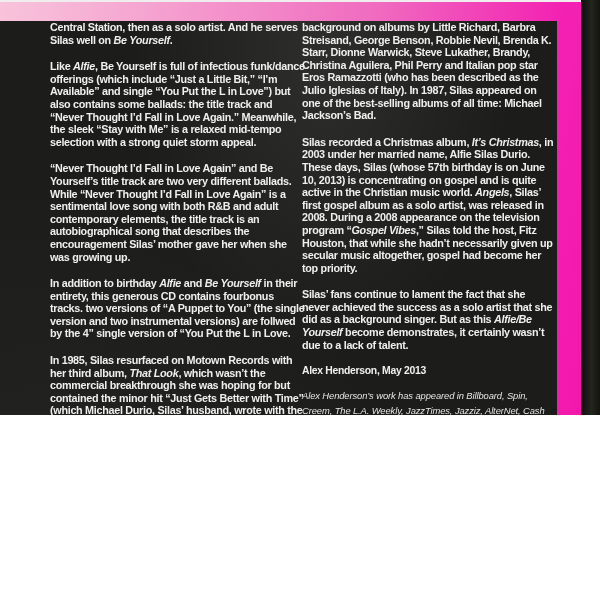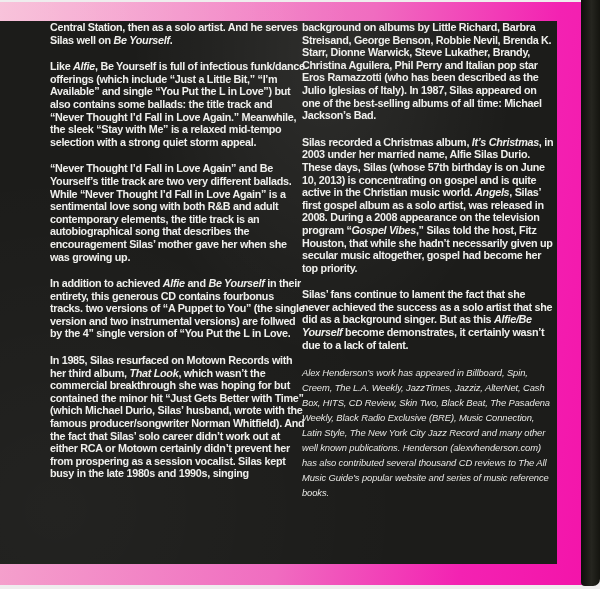--- a/index.html
+++ b/index.html
@@ -1,18 +1,18 @@
 <!DOCTYPE html>
 <html style="--outer-white: #efedee; --page-pink-light: #f6b2d0; --page-magenta: #f322b2; --panel-black: #1c1c1a; --edge-dark: #14140f; --text-white: #efefec;"><head>
 <meta charset="utf-8">
 <style>
   html,body{margin:0;padding:0;background:#fff;}
   .photo{
     position:relative;
-    width:600px;height:589px;
+    width:600px;height:415px;
     background:var(--outer-white,#efedee);
     overflow:hidden;
     font-family:"Liberation Sans",sans-serif;
   }
   
   .page{
     position:absolute;left:0;top:2px;width:582px;height:583px;
     background:linear-gradient(100deg,
       var(--page-pink-light,#f6b2d0) 0%,
       #f06cc0 55%,
@@ -60,22 +60,23 @@
 <body>
 
 <div class="photo">
   <div class="page"></div>
   <div class="spine"></div>
   <div class="panel"></div>
   <div class="col col-left">
       <p class="para"><span>Central Station, then as a solo artist. And he serves Silas well on </span><i>Be Yourself</i><span>.</span></p>
       <p class="para"><span>Like </span><i>Alfie</i><span>, Be Yourself is full of infectious funk/dance offerings (which include “Just a Little Bit,” “I’m Available” and single “You Put the L in Love”) but also contains some ballads: the title track and “Never Thought I’d Fall in Love Again.” Meanwhile, the sleek “Stay with Me” is a relaxed mid-tempo selection with a strong quiet storm appeal.</span></p>
       <p class="para"><span>“Never Thought I’d Fall in Love Again” and Be Yourself’s title track are two very different ballads. While “Never Thought I’d Fall in Love Again” is a sentimental love song with both R&amp;B and adult contemporary elements, the title track is an autobiographical song that describes the encouragement Silas’ mother gave her when she was growing up.</span></p>
-      <p class="para"><span>In addition to achieved </span><i>Alfie</i><span> and </span><i>Be Yourself</i><span> in their entirety, this generous CD contains fourbonus tracks. two versions of “A Puppet to You” (the single version and two instrumental versions) are follwed by the 4” single version of “You Put the L in Love.</span></p>
+      <p class="para"><span>In addition to birthday </span><i>Alfie</i><span> and </span><i>Be Yourself</i><span> in their entirety, this generous CD contains fourbonus tracks. two versions of “A Puppet to You” (the single version and two instrumental versions) are follwed by the 4” single version of “You Put the L in Love.</span></p>
       <p class="para"><span>In 1985, Silas resurfaced on Motown Records with her third album, </span><i>That Look</i><span>, which wasn’t the commercial breakthrough she was hoping for but contained the minor hit “Just Gets Better with Time” (which Michael Durio, Silas’ husband, wrote with the famous producer/songwriter Norman Whitfield). And the fact that Silas’ solo career didn’t work out at either RCA or Motown certainly didn’t prevent her from prospering as a session vocalist. Silas kept busy in the late 1980s and 1990s, singing</span></p>
     </div>
   <div class="col col-right">
       <p class="para"><span>background on albums by Little Richard, Barbra Streisand, George Benson, Robbie Nevil, Brenda K. Starr, Dionne Warwick, Steve Lukather, Brandy, Christina Aguilera, Phil Perry and Italian pop star Eros Ramazzotti (who has been described as the Julio Iglesias of Italy). In 1987, Silas appeared on one of the best-selling albums of all time: Michael Jackson’s Bad.</span></p>
       <p class="para"><span>Silas recorded a Christmas album, </span><i>It’s Christmas</i><span>, in 2003 under her married name, Alfie Silas Durio. These days, Silas (whose 57th birthday is on June 10, 2013) is concentrating on gospel and is quite active in the Christian music world. </span><i>Angels</i><span>, Silas’ first gospel album as a solo artist, was released in 2008. During a 2008 appearance on the television program “</span><i>Gospel Vibes</i><span>,” Silas told the host, Fitz Houston, that while she hadn’t necessarily given up secular music altogether, gospel had become her top priority.</span></p>
       <p class="para"><span>Silas’ fans continue to lament the fact that she never achieved the success as a solo artist that she did as a background singer. But as this </span><i>Alfie/Be Yourself</i><span> become demonstrates, it certainly wasn’t due to a lack of talent.</span></p>
+      <p class="para byline"><span>Alex Henderson, May 2013</span></p>
       <p class="para bio"><span>Alex Henderson’s work has appeared in Billboard, Spin, Creem, The L.A. Weekly, JazzTimes, Jazziz, AlterNet, Cash Box, HITS, CD Review, Skin Two, Black Beat, The Pasadena Weekly, Black Radio Exclusive (BRE), Music Connection, Latin Style, The New York City Jazz Record and many other well known publications. Henderson (alexvhenderson.com) has also contributed several thousand CD reviews to The All Music Guide’s popular website and series of music reference books.</span></p>
     </div>
 </div>
 
 </body></html>

